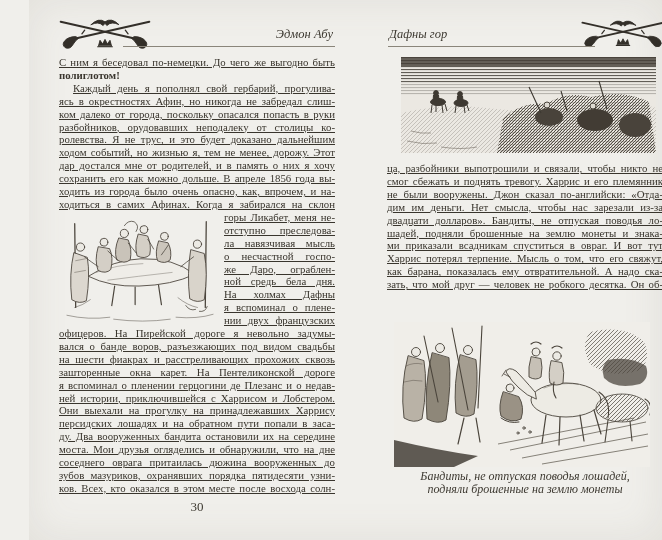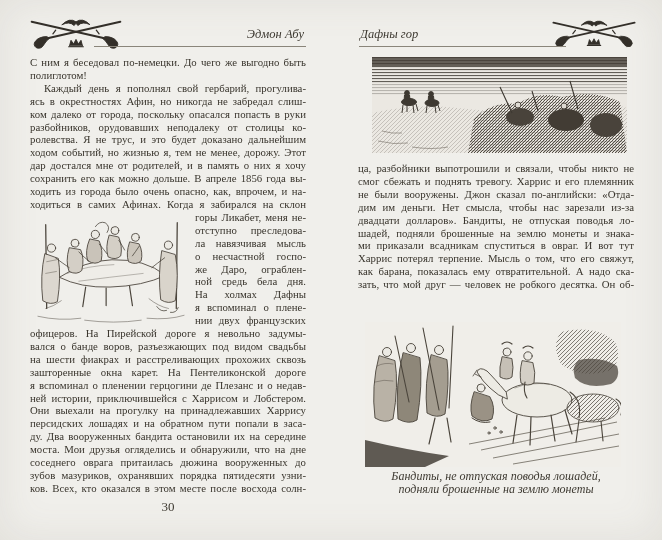--- a/index.html
+++ b/index.html
@@ -2,21 +2,21 @@
 <html><head>
 <meta charset="utf-8">
 <style>
   html,body{margin:0;padding:0;}
   body{
     width:662px;height:540px;position:relative;overflow:hidden;
     background:#f0efeb;
     font-family:"Liberation Serif", serif;
     color:#39352d;
   }
-  .spread{position:absolute;inset:0;box-shadow:inset 0 0 40px rgba(120,115,100,.12);}
+  .spread{position:absolute;inset:0;box-shadow:inset 0 0 40px rgba(120,115,100,.12);margin-left:29px;}
   .page{position:absolute;top:0;width:276px;height:540px;}
   #left-page{left:30px;}
   #right-page{left:358px;}
 
   .running-head{position:absolute;top:27px;font-style:italic;font-size:12.5px;color:#3d3931;white-space:nowrap;}
   .rh-right{right:2px;}
   .rh-left{left:2px;}
   .head-rule{position:absolute;top:46px;border-top:1.2px solid #8a857a;height:0;}
   #left-page .head-rule{left:64px;right:0;}
   #right-page .head-rule{left:1px;width:207px;}
@@ -25,25 +25,25 @@
   #left-page .ornament{left:-2px;}
   #right-page .ornament{right:-4px;width:88px;transform:scaleX(-1);}
 
   .textflow{
     position:absolute;left:0;width:276px;
     font-size:10.8px;line-height:12.9px;
     text-align:justify;
   }
   #left-page .textflow{top:56px;}
   #right-page .textflow{top:162px;}
-  .just{white-space:pre-line;text-align:justify;text-align-last:justify;}
-  .plain{white-space:pre-line;text-align:right;text-align-last:left;}
+  .just{white-space:pre-line;text-align:justify;text-align-last:justify;text-decoration:underline;}
+  .plain{white-space:pre-line;text-align:right;text-align-last:left;font-weight:bold;}
   .indent{text-indent:14px;}
 
-  .wrap-row{display:flex;align-items:flex-end;}
+  .wrap-row{display:flex;align-items:flex-start;}
   .wrap-illus{flex:none;width:162px;height:114px;margin-top:1px;}
   .wrap-col{flex:1;margin-left:3px;}
 
   .illus-top{position:absolute;top:57px;left:14px;width:255px;height:96px;}
   .illus-bottom{position:absolute;top:322px;left:7px;width:256px;height:145px;}
 
   .caption{
     position:absolute;top:470px;left:0;width:276px;
     font-style:italic;font-size:12px;line-height:12.6px;
     text-align:center;text-align-last:center;white-space:pre-line;color:#3d3931;

